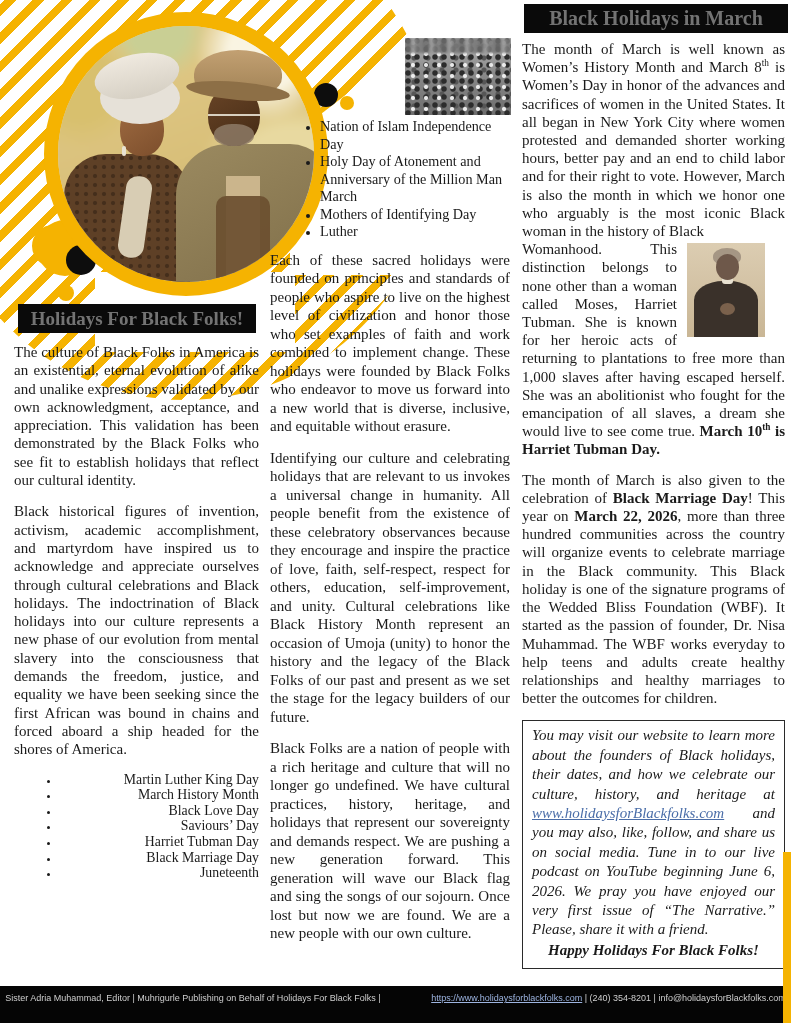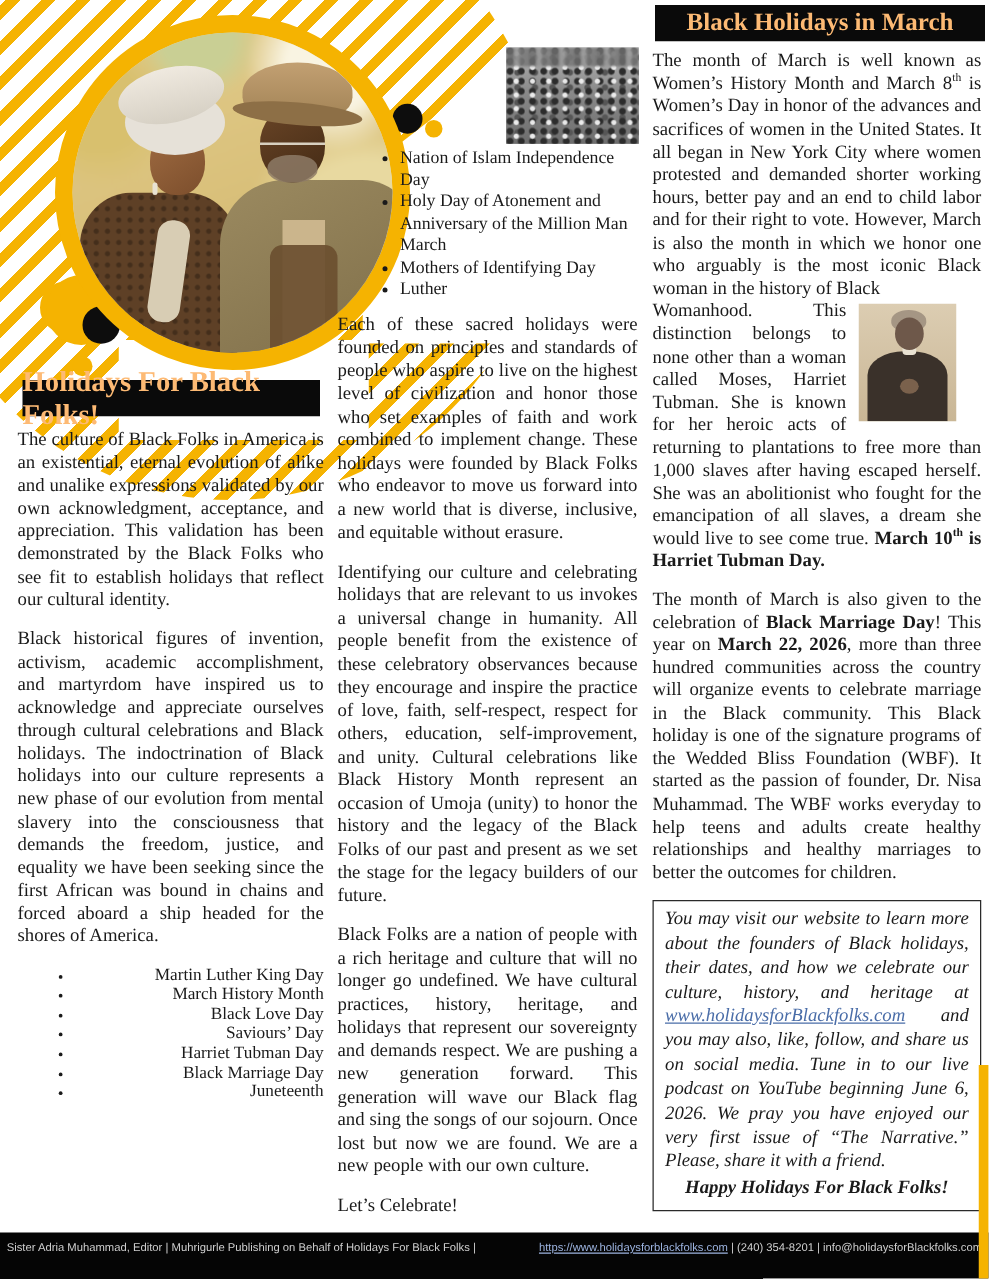--- a/index.html
+++ b/index.html
@@ -76,25 +76,25 @@
       linear-gradient(180deg,#c6c6c6 0%,#a2a2a2 20%,#8a8a8a 45%,#6d6d6d 100%);
     background-size:13px 11px, 9px 8px, 14px 12px, 100% 100%;
     overflow:hidden;
   }
   .crowd-trees{ position:absolute; left:0; top:0; width:100%; height:15px;
     background:repeating-linear-gradient(90deg,#6a6a6a 0 6px,#949494 6px 11px,#787878 11px 18px);
     filter:blur(1px); opacity:.9;}
 
   
   .headbox{
-    position:absolute; background:#0a0a0a; color:#fdba74;
-    font-weight:bold; text-align:left; z-index:4;
+    position:absolute; background:#0a0a0a; color:#737373;
+    font-weight:bold; text-align:right; z-index:4;
     display:flex; align-items:center; justify-content:center;
   }
-  .headbox-left{ left:18px; top:304px; width:238px; height:29px; font-size:23px;}
+  .headbox-left{ left:18px; top:304px; width:238px; height:29px; font-size:19px;}
   .headbox-right{ left:524px; top:4px; width:264px; height:29px; font-size:20px;}
 
   
   .col{ position:absolute; z-index:4; text-align:justify;}
   .col p{ margin:0 0 13px 0;}
   .col-left{ left:14px; top:343px; width:245px; font-size:15px; line-height:18.3px;}
   .col-left ul{ margin:6px 0 0 0; padding-left:46px; font-size:13.8px; line-height:15.6px; text-align:right;}
   .col-mid{ left:270px; top:118px; width:240px; font-size:15px; line-height:18.5px;}
   .col-mid ul{ margin:0 0 10px 0; padding-left:50px; font-size:14.2px; line-height:17.5px; text-align:left;}
   .col-right{ left:522px; top:40px; width:263px; font-size:15px; line-height:18.2px;}
@@ -198,21 +198,20 @@
   <div class="col col-mid">
     <ul>
       <li>Nation of Islam Independence Day</li>
       <li>Holy Day of Atonement and Anniversary of the Million Man March</li>
       <li>Mothers of Identifying Day</li>
       <li>Luther</li>
     </ul>
     <p>Each of these sacred holidays were founded on principles and standards of people who aspire to live on the highest level of civilization and honor those who set examples of faith and work combined to implement change. These holidays were founded by Black Folks who endeavor to move us forward into a new world that is diverse, inclusive, and equitable without erasure.</p>
     <p>Identifying our culture and celebrating holidays that are relevant to us invokes a universal change in humanity. All people benefit from the existence of these celebratory observances because they encourage and inspire the practice of love, faith, self-respect, respect for others, education, self-improvement, and unity. Cultural celebrations like Black History Month represent an occasion of Umoja (unity) to honor the history and the legacy of the Black Folks of our past and present as we set the stage for the legacy builders of our future.</p>
     <p>Black Folks are a nation of people with a rich heritage and culture that will no longer go undefined. We have cultural practices, history, heritage, and holidays that represent our sovereignty and demands respect. We are pushing a new generation forward. This generation will wave our Black flag and sing the songs of our sojourn. Once lost but now we are found. We are a new people with our own culture.</p>
-    <p class="closing-line">Let’s Celebrate!</p>
   </div>
 
   <div class="headbox headbox-right">
     <span>Black Holidays in March</span>
   </div>
 
   <div class="col col-right">
     <p class="p-intro1"><span>The month of March is well known as Women’s History Month and March 8</span><sup>th</sup><span> is Women’s Day in honor of the advances and sacrifices of women in the United States. It all began in New York City where women protested and demanded shorter working hours, better pay and an end to child labor and for their right to vote. However, March is also the month in which we honor one who arguably is the most iconic Black woman in the history of Black</span></p>
     <div class="p-wrap">
       <div class="tubman">

